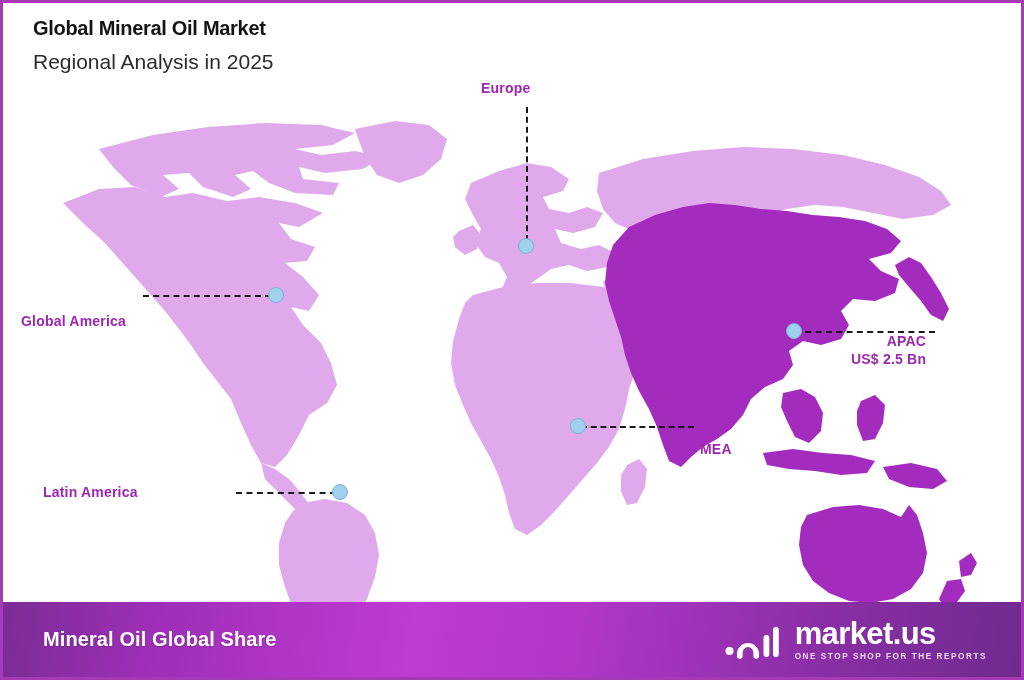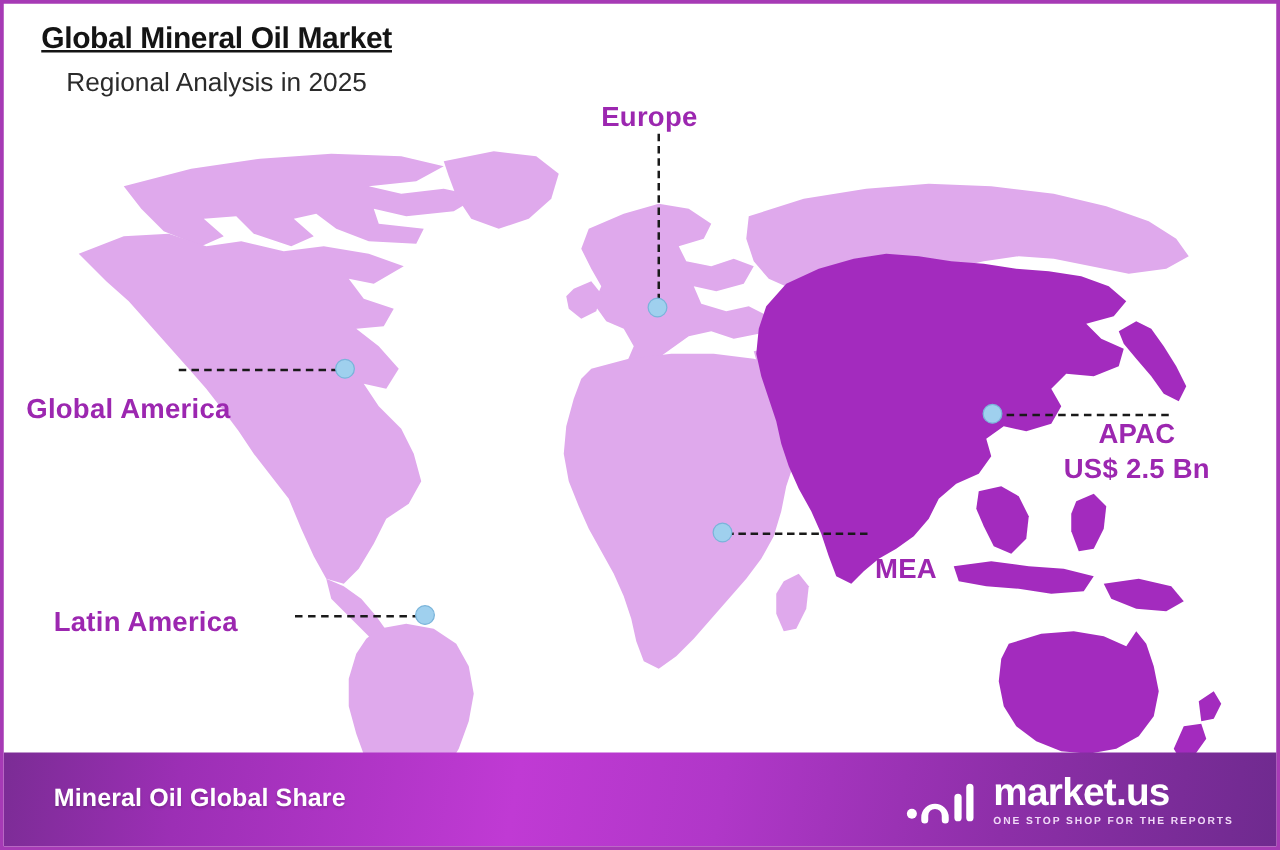--- a/index.html
+++ b/index.html
@@ -13,48 +13,48 @@
     position:relative;
     width:1024px; height:680px;
     background:#ffffff;
     border:3px solid #a63ab5;
     overflow:hidden;
   }
 
   
   .header { position:absolute; left:30px; top:14px; z-index:30; }
   .title {
-    font-size:24px; font-weight:bold; color:#141414;
-    letter-spacing:-0.3px; line-height:1.15; white-space:nowrap;text-decoration:underline;
+    font-size:20px; font-weight:bold; color:#141414;
+    letter-spacing:-0.3px; line-height:1.15; white-space:nowrap;
   }
   .subtitle {
     font-size:21px; font-weight:400; color:#2b2b2b;
     margin-top:10px; letter-spacing:0px; white-space:nowrap;text-align:center;
   }
 
   
   .map-wrap {
     position:absolute; left:0; top:60px;
     width:1024px; height:545px; z-index:5;
   }
   .map-svg { display:block; width:100%; height:100%; }
 
   
   .rlabel {
     position:absolute; z-index:25;
     color:#9c27b0; font-weight:bold;
-    font-size:22px; letter-spacing:0.2px;
+    font-size:14px; letter-spacing:0.2px;
     white-space:nowrap; line-height:1.25;
   }
   .rlabel .val { display:block; }
   #lbl-north-america { left:18px; top:310px; }
   #lbl-latin-america { left:40px; top:481px; }
   #lbl-europe        { left:478px; top:77px; }
   #lbl-mea           { left:697px; top:410px;margin-top:28px; }
-  #lbl-apac          { left:848px; top:330px; text-align:center; }
+  #lbl-apac          { left:848px; top:330px; text-align:right; }
 
   
   .dot {
     position:absolute; z-index:24;
     width:16px; height:16px; border-radius:50%;
     background:#9fd0ee; border:1.5px solid #7ab4da;
   }
   #dot-north-america { left:265px; top:284px; }
   #dot-latin-america { left:329px; top:481px; }
   #dot-europe        { left:515px; top:235px; }

